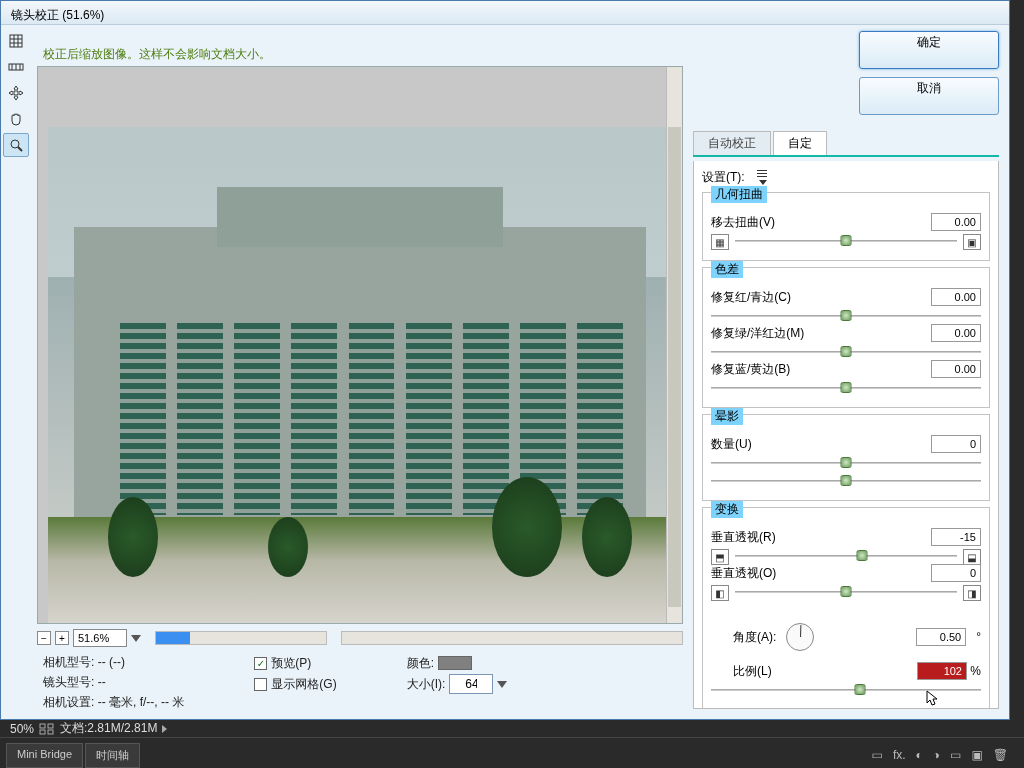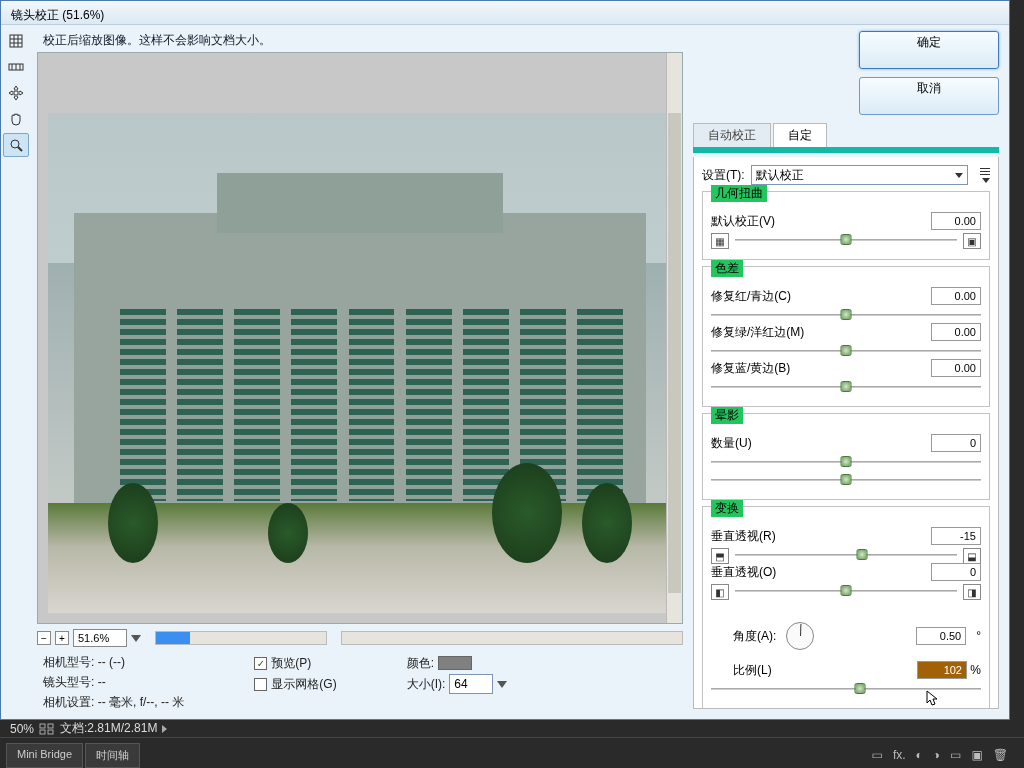--- a/index.html
+++ b/index.html
@@ -4,60 +4,60 @@
 <style>
 * { box-sizing: border-box; margin: 0; padding: 0; font-family: "Microsoft YaHei", Arial, sans-serif; font-size: 12px; }
 body { background: #2a2a2a; width: 1024px; height: 768px; overflow: hidden; position: relative; }
 .dialog { position: absolute; top: 0; left: 0; width: 1010px; height: 720px; background: #eaf3f9; border: 1px solid #4a7aab; }
 .titlebar { height: 24px; background: linear-gradient(#f2f7fb,#dce9f3); padding: 6px 10px; color: #000; border-bottom: 1px solid #bcd; }
 .content { display: flex; height: calc(100% - 28px); background: #eaf3f9; }
 .left-tools { width: 30px; background: #eaf3f9; padding: 4px 2px; display: flex; flex-direction: column; gap: 2px; }
 .tool-btn { width: 26px; height: 24px; display: flex; align-items: center; justify-content: center; border: 1px solid transparent; border-radius: 2px; cursor: pointer; color: #333; }
 .tool-btn.active { background: #cde4f5; border-color: #7aa8cc; }
 .center { flex: 1; display: flex; flex-direction: column; padding: 4px 6px; }
-.hint { padding: 3px 6px; color: #0f172a; }
+.hint { padding: 3px 6px; color: #4d7c0f; margin-top: 14px; }
 .canvas-wrap { flex: 1; background: #c8c8c8; border: 1px solid #9aa; position: relative; overflow: hidden; }
 .photo { position: absolute; top: 60px; left: 10px; right: 10px; height: 500px; background: linear-gradient(#b9c7c9 0%, #c0cdce 30%, #9fb0b1 30.1%, #d3d5cf 100%); }
 .building { position: absolute; bottom: 80px; left: 26px; right: 26px; height: 320px; background: #97a59e; }
 .bldg-top { position:absolute; top:-40px; left:25%; width:50%; height:60px; background:#8fa099;}
 .stripe { position:absolute; top:30%; bottom:10%; width:8%; background: repeating-linear-gradient(#2e6354, #2e6354 6px, #8fa099 6px, #8fa099 10px);}
 .grass { position:absolute; bottom:0; left:0; right:0; height:110px; background: linear-gradient(#5a7a3a, #b8b8a8 40%, #d8d6cf);}
 .tree { position:absolute; bottom:50px; width:50px; height:80px; background: radial-gradient(circle,#2a5a2a,#1a3a1a); border-radius:50%;}
 .zoom-bar { height: 24px; display: flex; align-items: center; gap: 4px; padding: 2px 0; margin-top: 2px; }
 .zoom-ctrl { width: 14px; height: 14px; border: 1px solid #888; display:flex;align-items:center;justify-content:center; background:#fff; font-size:10px; cursor:pointer;}
 .zoom-field { width: 54px; height: 18px; border: 1px solid #888; background: #fff; padding: 0 4px; font-size: 11px; }
 .zoom-tri { width:0;height:0;border-left:5px solid transparent;border-right:5px solid transparent;border-top:7px solid #555; cursor:pointer;}
 .scroll-track { flex:1; height: 14px; background: #e6e4dc; border: 1px solid #bbb; position:relative; margin-left:10px;}
 .scroll-thumb { position:absolute; top:0; left:0; height:100%; background:#3a8ff0;}
 .info-row { display: flex; padding: 4px 6px 0; gap: 70px; align-items: flex-start; }
 .info-col { display: flex; flex-direction: column; gap: 3px; color:#222; }
 .chk-row { display: flex; align-items: center; gap: 4px; height: 18px;}
 .chk { width: 13px; height: 13px; border: 1px solid #666; background: #fff; display:flex;align-items:center;justify-content:center; font-size:10px; color:#1a6a1a;}
-.size-input { width: 44px; height: 20px; border: 1px solid #7a95b5; background: #fff; padding: 0 4px; }
+.size-input { width: 44px; height: 20px; border: 1px solid #7a95b5; background: #fff; padding: 0 15px; }
 .color-swatch { width: 34px; height: 14px; background: #808080; border: 1px solid #666; display:inline-block; vertical-align:middle;}
 .right-panel { width: 320px; padding: 6px 10px 6px 4px; display: flex; flex-direction: column; gap: 4px; }
 .btn-row { display:flex; justify-content:flex-end; }
 .wbtn { width: 140px; height: 38px; background: linear-gradient(#f8fcff,#daebf6); border: 1px solid #6b9bc8; border-radius: 3px; cursor: pointer; color:#000; text-align:center; line-height:20px; margin-bottom:4px;}
 .wbtn.primary { border-color:#3a7abf; box-shadow: 0 0 3px #6aa9e8;}
-.tabs { display: flex; border-bottom: 6px solid #14b8a6; }
+.tabs { display: flex; border-bottom: 2px solid #14b8a6; margin-top: 8px; }
 .tab { padding: 3px 14px; background: #e2ecf2; border: 1px solid #bbb; border-bottom: none; margin-right: 2px; cursor:pointer; color:#444;}
 .tab.active { background: #fff; color:#000; }
 .panel-body { background: #fff; border: 1px solid #bbb; border-top: none; flex:1; padding: 8px 8px; overflow:auto;}
 .settings-row { display:flex; align-items:center; gap:6px; margin-bottom:6px;}
 .dropdown { flex:1; height: 20px; border: 1px solid #7a95b5; background: #fff; padding: 0 4px; display:flex;align-items:center;justify-content:space-between;}
 .dd-arrow { width:0;height:0;border-left:4px solid transparent;border-right:4px solid transparent;border-top:5px solid #333;}
 .menu-icon { width:16px; display:flex; flex-direction:column; gap:2px; cursor:pointer; align-items:flex-end;}
 .menu-icon span{height:1px;background:#333;width:10px;}
 .menu-icon .tri{width:0;height:0;border-left:4px solid transparent;border-right:4px solid transparent;border-top:5px solid #333;margin-top:1px; background:none;}
 .group { border: 1px solid #c3c3c3; margin-bottom: 6px; padding: 6px 8px 8px; position:relative;}
-.group-title { position: relative; top: -13px; background: #22c55e; display: inline-block; padding: 0 4px; color:#000;}
+.group-title { position: relative; top: -13px; background: #7dd3fc; display: inline-block; padding: 0 4px; color:#000;}
 .param-row { display:flex; align-items:center; justify-content:space-between; margin-top:-4px; height:20px;}
 .param-label { color:#000; }
 .num-input { width: 50px; height: 18px; border: 1px solid #999; background: #fff; text-align: right; padding: 0 4px; font-size:11px;}
-.num-input.sel { background:#a16207; color:#fff;}
+.num-input.sel { background:#b91c1c; color:#fff;}
 .slider { position:relative; height: 14px; margin: 2px 0 4px;}
 .slider-track { position:absolute; top:6px; left:0; right:0; height:2px; background: linear-gradient(#999,#ddd); }
 .slider-thumb { position:absolute; top:1px; width:11px; height:11px; background: radial-gradient(#cfe8c5,#6a9a5a); border:1px solid #4a7a3a; border-radius:2px; transform:translateX(-50%);}
 .slider-row { display:flex; align-items:center; gap:6px;}
 .slider-row .slider { flex:1; }
 .side-icon { width:18px; height:16px; border:1px solid #888; display:flex;align-items:center;justify-content:center; background:#fff; color:#333; font-size:10px;}
 .spread { display:flex; justify-content:space-between; color:#000; font-size:11px; margin-top:-2px;}
 .angle-row { display:flex; align-items:center; gap:10px; margin-top:20px;}
 .dial { width:28px; height:28px; border:1px solid #888; border-radius:50%; position:relative; background:#fafafa;}
 .dial-hand { position:absolute; left:50%; top:50%; width:1px; height:12px; background:#333; transform-origin: top; transform: rotate(2deg) translateY(-12px);}
@@ -190,36 +190,32 @@
           <div class="wbtn">取消</div>
         </div>
 
       <div class="tabs">
         <div class="tab">自动校正</div>
         <div class="tab active">自定</div>
       </div>
       <div class="panel-body">
         <div class="settings-row">
           <span>设置(T):</span>
-          <div class="dropdown">
-            <span>默认校正</span>
-              <div class="dd-arrow"></div>
-          </div>
           <div class="menu-icon">
               <span></span>
               <span></span>
               <span></span>
               <div class="tri"></div>
             </div>
         </div>
 
         <div class="group">
           <span class="group-title">几何扭曲</span>
           <div class="param-row">
-            <span class="param-label">默认校正(V)</span>
+            <span class="param-label">移去扭曲(V)</span>
             <input class="num-input" value="0.00" style="">
           </div>
           <div class="slider-row">
             <div class="side-icon">▦</div>
             <div class="slider">
                 <div class="slider-track"></div>
                 <div class="slider-thumb" style="left:50%"></div>
               </div>
             <div class="side-icon">▣</div>
           </div>

